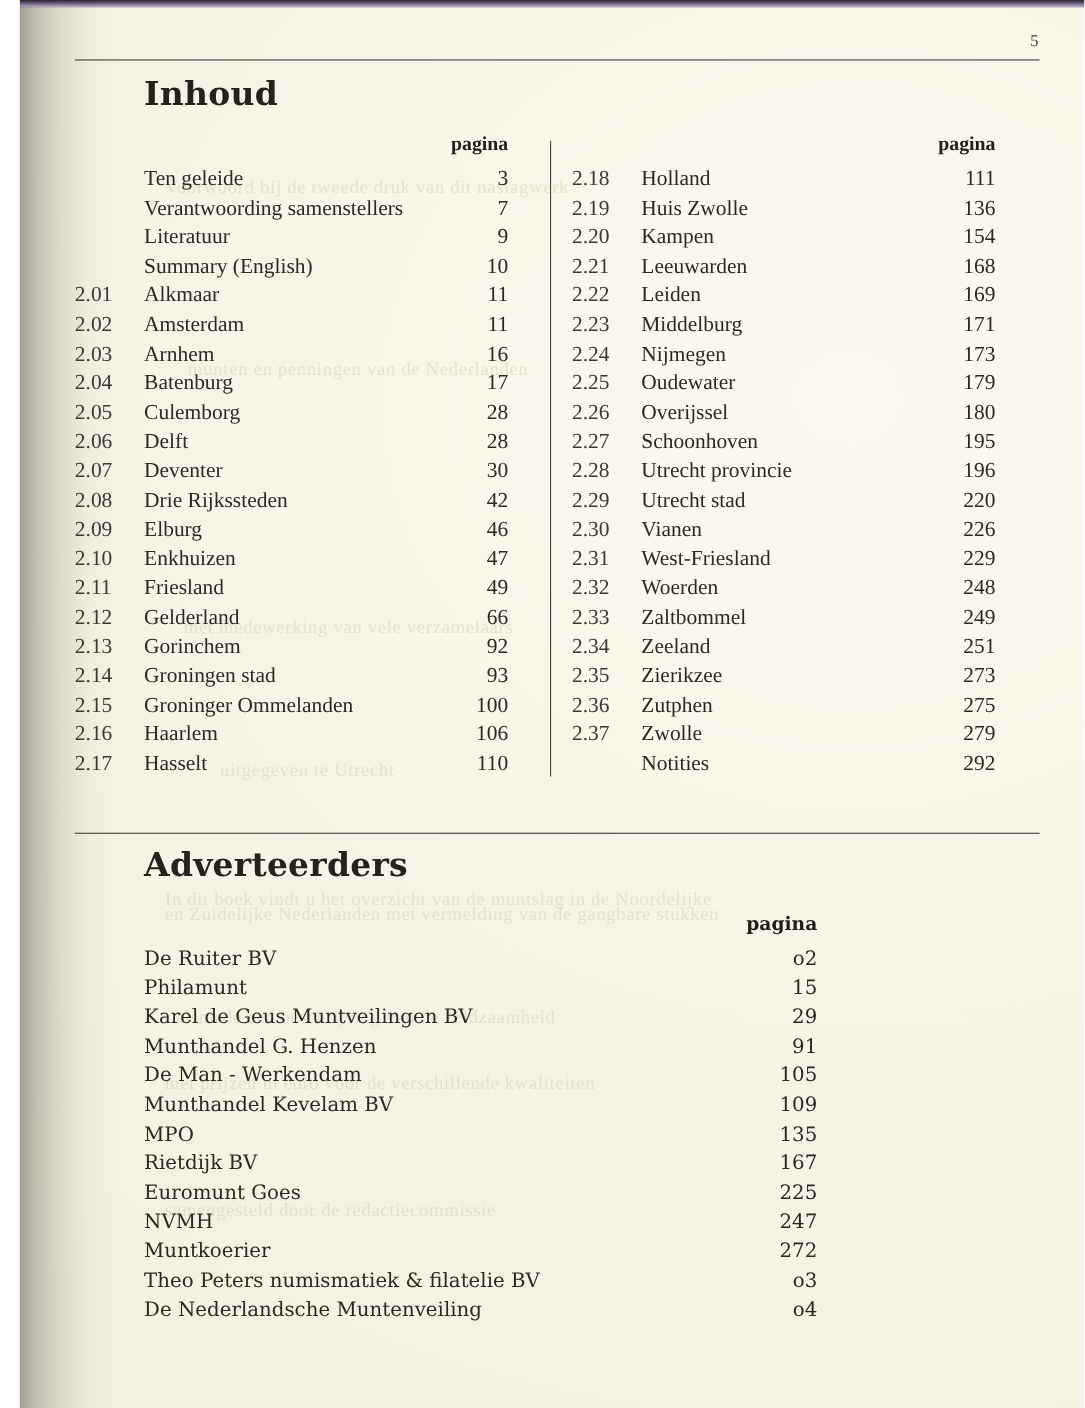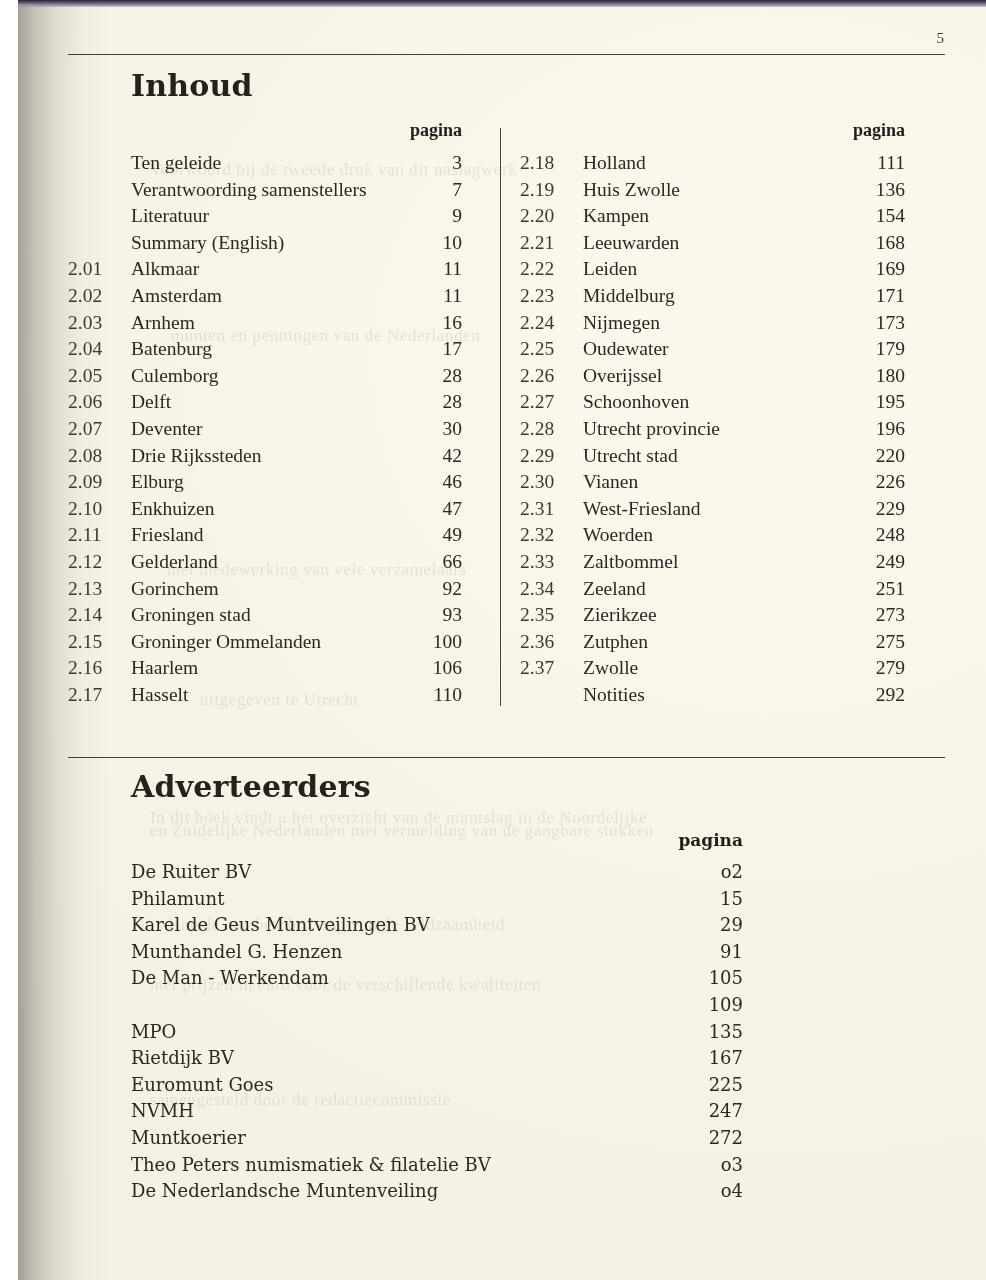--- a/index.html
+++ b/index.html
@@ -471,20 +471,21 @@
           </div>
           <div class="adv-row">
             <span class="adv-label">Munthandel G. Henzen</span>
             <span class="adv-page">91</span>
           </div>
           <div class="adv-row">
             <span class="adv-label">De Man - Werkendam</span>
             <span class="adv-page">105</span>
           </div>
           <div class="adv-row">
+            <span class="adv-label">Munthandel Kevelam BV</span>
             <span class="adv-page">109</span>
           </div>
           <div class="adv-row">
             <span class="adv-label">MPO</span>
             <span class="adv-page">135</span>
           </div>
           <div class="adv-row">
             <span class="adv-label">Rietdijk BV</span>
             <span class="adv-page">167</span>
           </div>

